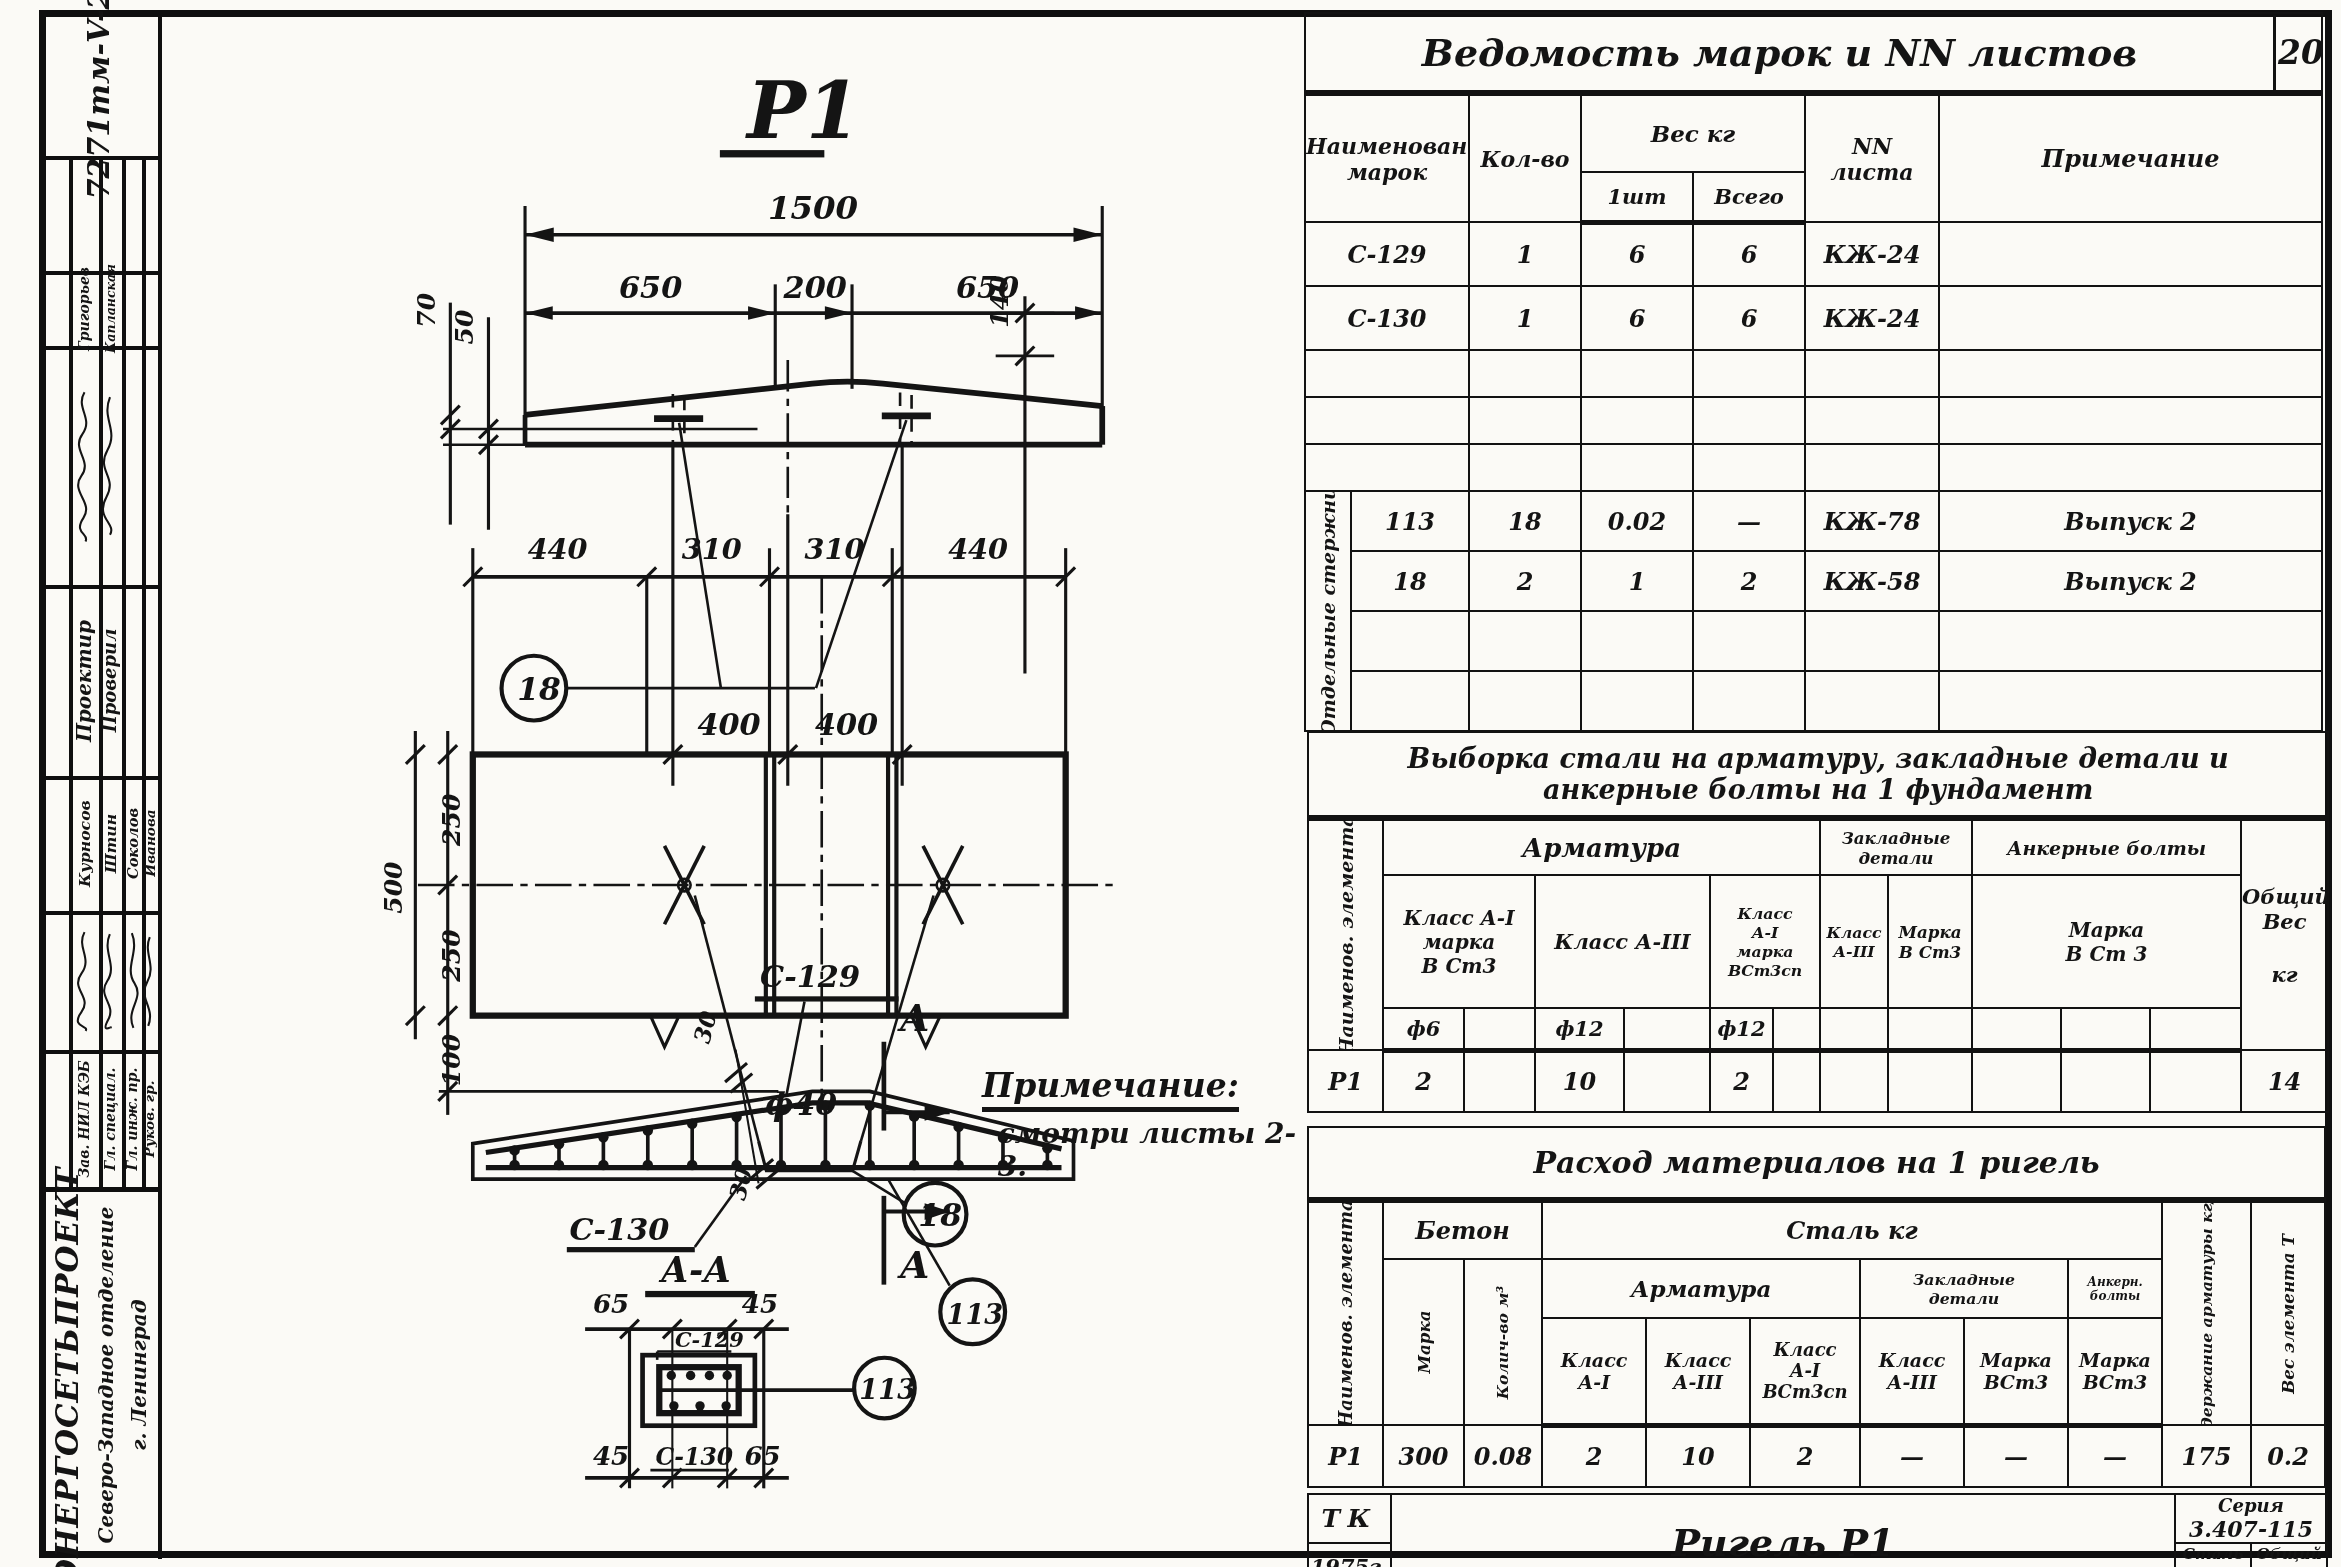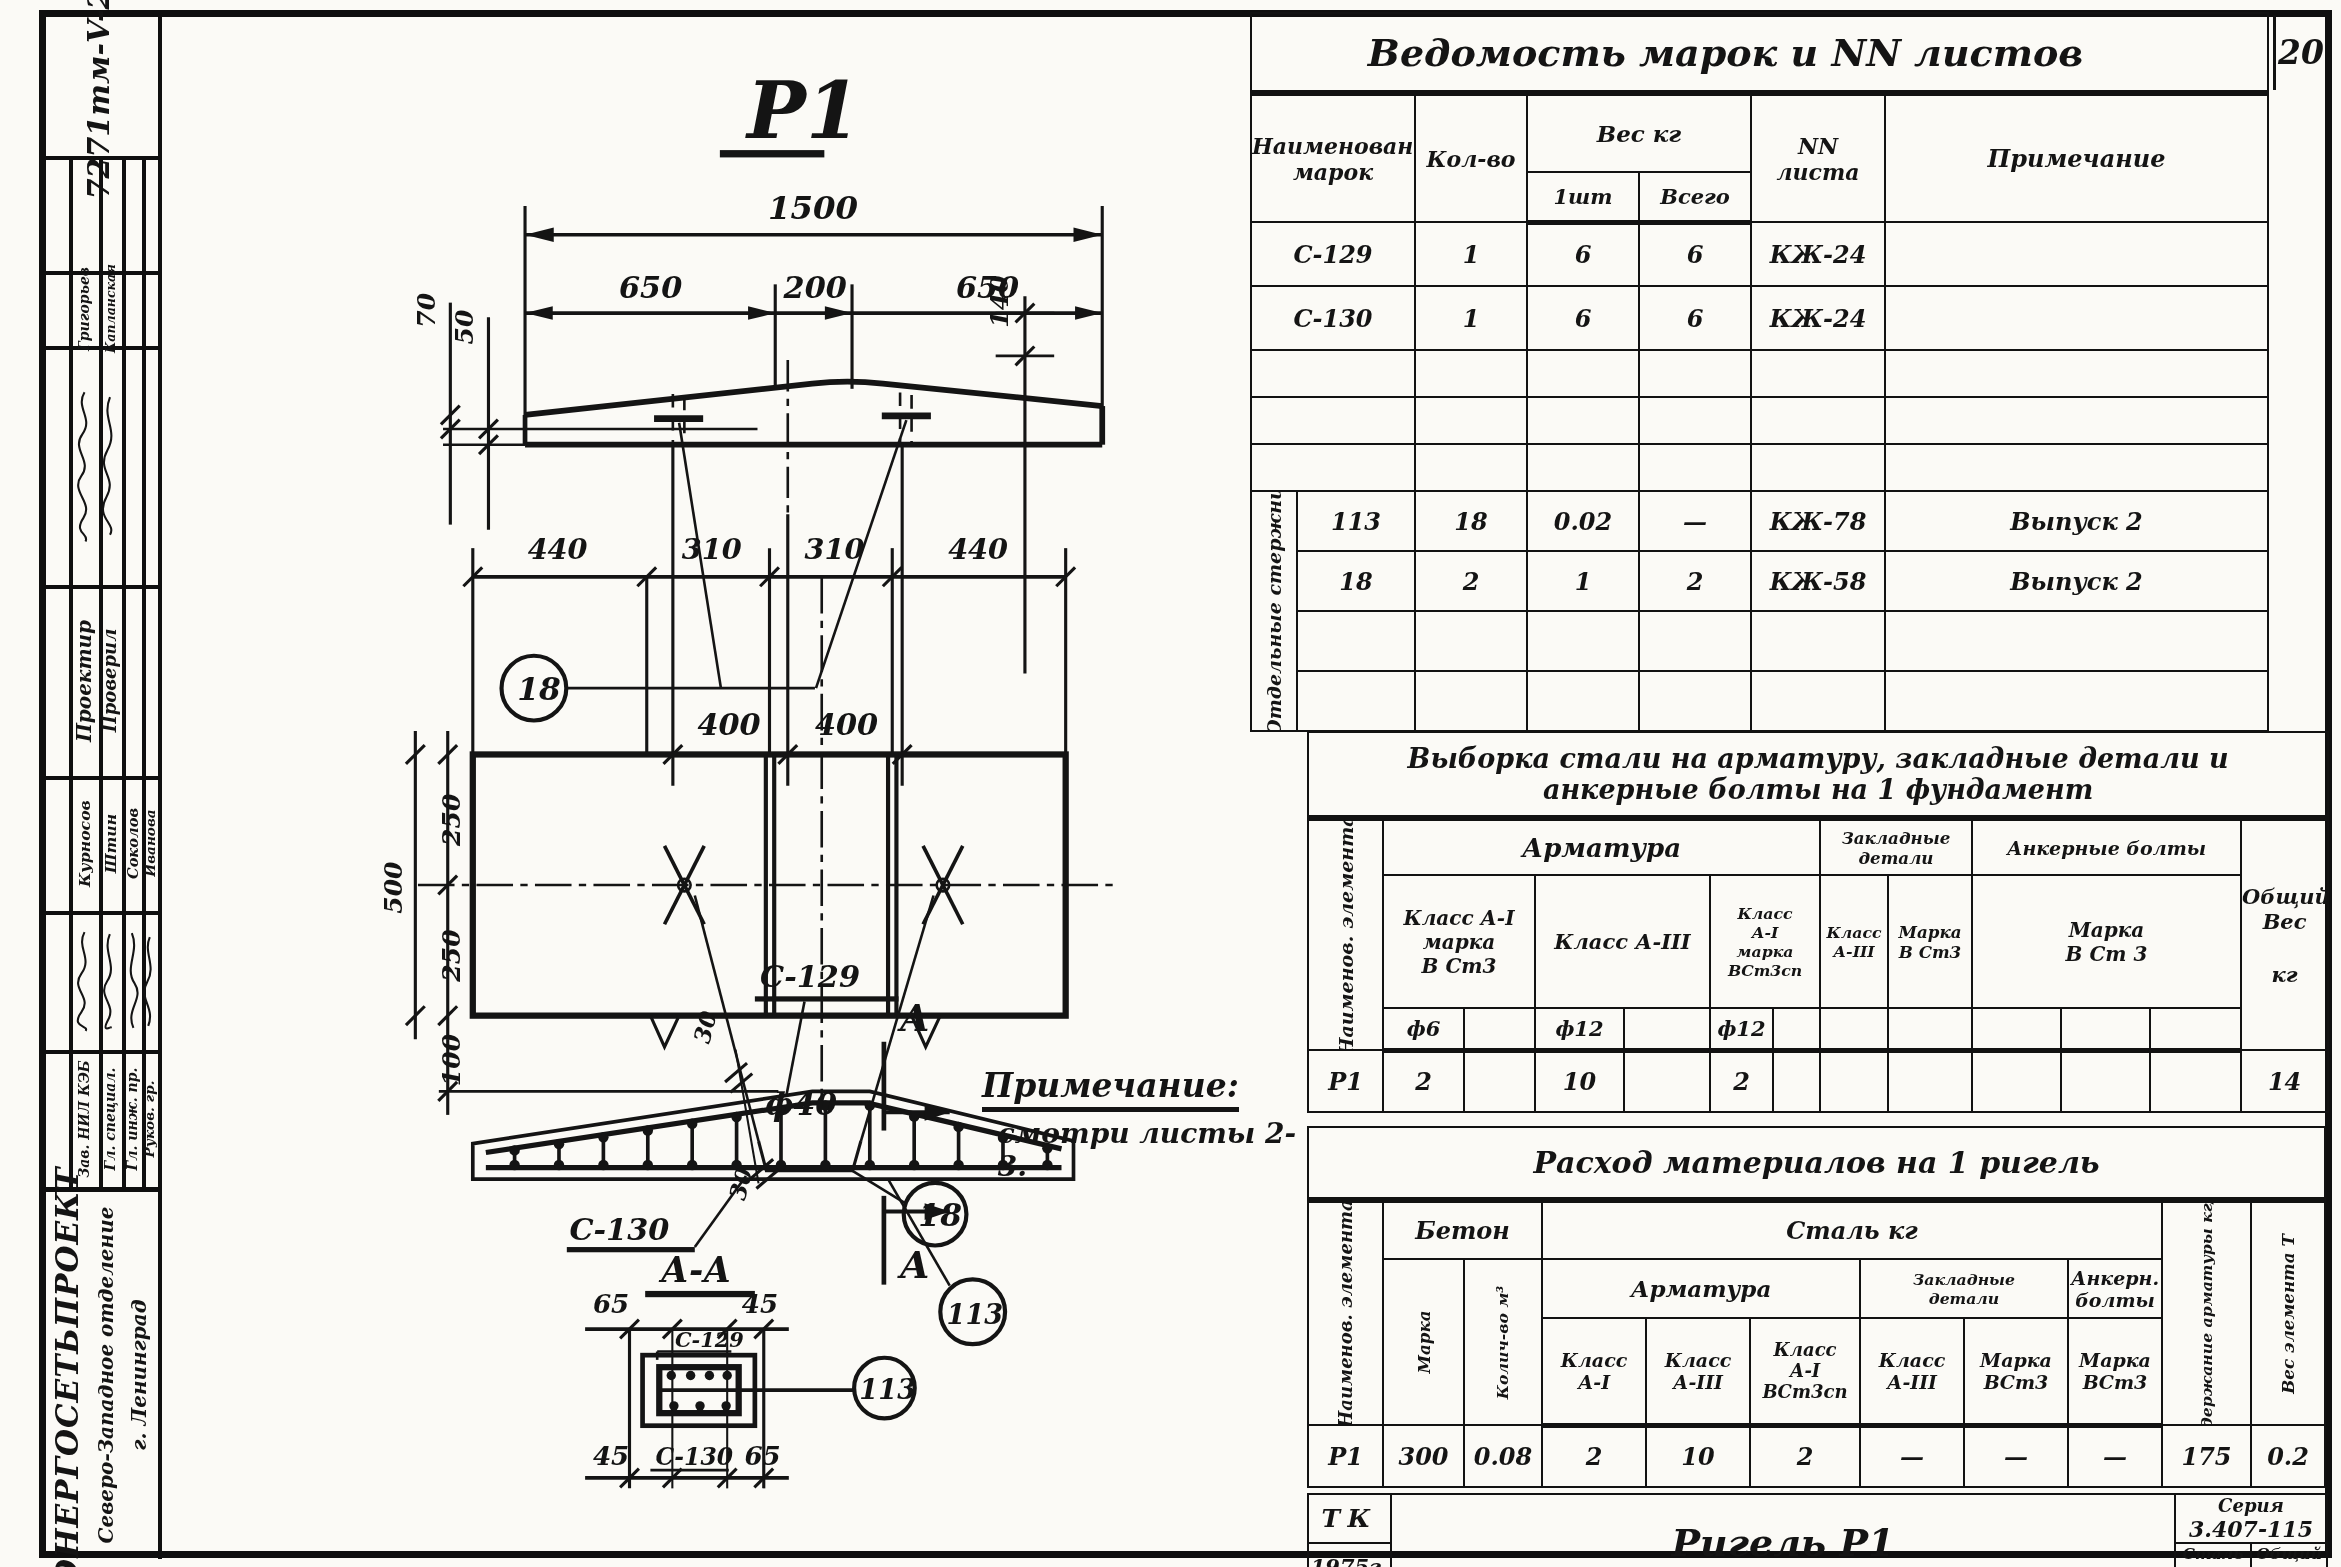--- a/index.html
+++ b/index.html
@@ -383,21 +383,21 @@
     <text x="1255" y="2805" font-size="45">С-130</text>
     <text x="1425" y="2805" font-size="50">65</text>
     <text x="1645" y="2678" font-size="52">113</text>
   </svg>
 
   <div class="abs" style="left:982px;top:1066px;width:324px;">
     <div class="hw" style="font-size:33px;border-bottom:5.2px solid #141414;display:inline-block;padding-bottom:2.1px;">Примечание:</div>
     <div class="hw" style="font-size:28px;margin-top:5.2px;margin-left:15.7px;">смотри листы 2-3.</div>
   </div>
 
-  <div class="abs" style="left:1250px;top:12px;">
+  <div class="abs" style="left:1304px;top:12px;">
     <table style="width:1018px;" border="0">
       <colgroup>
           <col style="width:46px">
           <col style="width:118px">
           <col style="width:112px">
           <col style="width:112px">
           <col style="width:112px">
           <col style="width:134px">
           <col style="width:383px">
         </colgroup>
@@ -654,21 +654,21 @@
         <td rowspan="2">
               <div class="vwrap">
                 <span class="rot hw" style="font-size:15.7px;">Колич-во м³</span>
               </div>
             </td>
         <td colspan="3" style="font-size:23px;">Арматура</td>
         <td colspan="2" style="font-size:15.7px;">
           <div>Закладные</div>
           <div>детали</div>
         </td>
-        <td style="font-size:19px;">
+        <td style="font-size:12px;">
           <div>Анкерн.</div>
           <div>болты</div>
         </td>
       </tr>
       <tr class="hdrB" style="height:107px;">
         <td style="font-size:19px;">
               <div>Класс</div>
               <div>А-I</div>
             </td>
         <td style="font-size:19px;">

